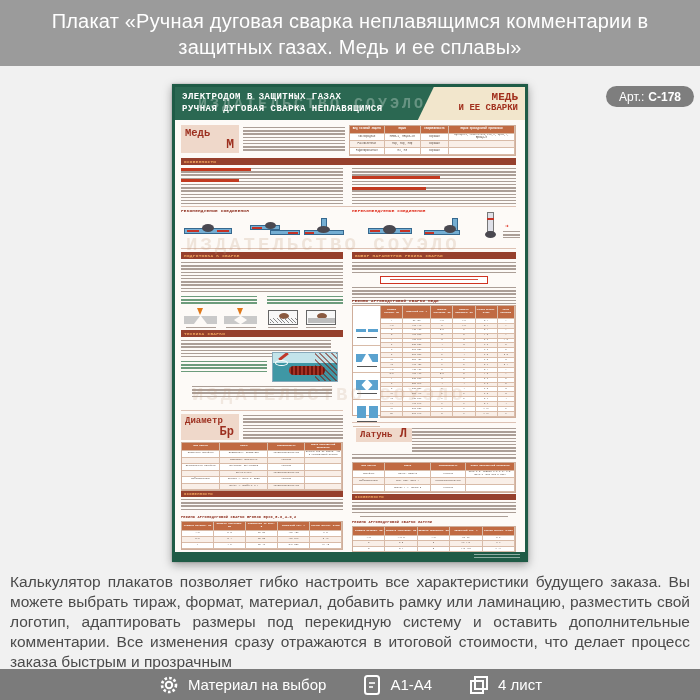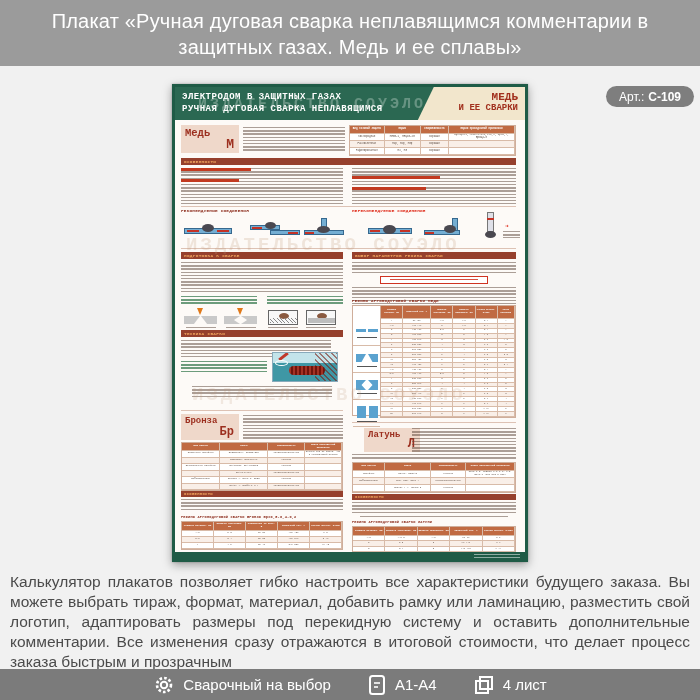--- a/index.html
+++ b/index.html
@@ -99,21 +99,21 @@
 </style>
 </head>
 <body>
 
 <header class="page-header">
   <h1>Плакат «Ручная дуговая сварка неплавящимся комментарии в защитных газах. Медь и ее сплавы»</h1>
 </header>
 
 <div class="art-badge">
   <span>Арт.:</span>
-  <b>С-109</b>
+  <b>С-178</b>
 </div>
 
 <div class="poster">
 
   <div class="wm" style="left:26px;top:12px;font-size:15px;color:rgba(215,228,220,.35)">ИЗДАТЕЛЬСТВО СОУЭЛО</div>
   <div class="wm" style="left:14px;top:150px;font-size:19px;color:rgba(190,150,120,.22)">ИЗДАТЕЛЬСТВО СОУЭЛО</div>
   <div class="wm" style="left:20px;top:300px;font-size:19px;color:rgba(190,150,120,.18)">ИЗДАТЕЛЬСТВО СОУЭЛО</div>
 
   <div class="titleband">
     <div class="ptitle">
@@ -454,21 +454,21 @@
           <div class="td">9–10</div>
           <div class="td">6</div>
         </div>
       </div>
   </div>
 
   <div class="hr" style="left:9px;top:326px;width:162px"></div>
   <div class="hr" style="left:180px;top:338px;width:164px"></div>
 
   <div class="metalbox" style="left:9px;top:330px;width:58px;height:26px">
-    <span class="mn" style="font-size:9px">Бронза</span>
+    <span class="mn" style="font-size:9px">Диаметр</span>
     <span class="ml" style="font-size:12px">Бр</span>
   </div>
   <div class="txt" style="left:71px;top:331px;width:100px;height:24px"></div>
   <div class="ptable bz" style="left:9px;top:358px;width:162px">
       <div class="tr th">
         <div class="td">Вид бронзы</div>
         <div class="td">Марки</div>
         <div class="td">Свариваемость</div>
         <div class="td">Марки присадочной проволоки</div>
       </div>
@@ -536,21 +536,21 @@
       </div>
       <div class="tr">
         <div class="td">4</div>
         <div class="td">4–5</div>
         <div class="td">30–40</div>
         <div class="td">240–280</div>
         <div class="td">10–12</div>
       </div>
     </div>
 
-  <div class="metalbox" style="left:192px;top:344px;width:56px;height:24px">
+  <div class="metalbox" style="left:184px;top:344px;width:56px;height:14px">
     <span class="mn" style="font-size:9px">Латунь</span>
     <span class="ml" style="font-size:12px">Л</span>
   </div>
   <div class="txt" style="left:240px;top:344px;width:104px;height:24px"></div>
   <div class="txt" style="left:180px;top:370px;width:164px;height:6px"></div>
   <div class="ptable bg2" style="left:180px;top:378px;width:164px">
       <div class="tr th">
         <div class="td">Вид латуни</div>
         <div class="td">Марки</div>
         <div class="td">Свариваемость</div>
@@ -618,21 +618,21 @@
 </div>
 
 <p class="description">Калькулятор плакатов позволяет гибко настроить все характеристики будущего заказа. Вы можете выбрать тираж, формат, материал, добавить рамку или ламинацию, разместить свой логотип, адаптировать размеры под перекидную систему и оставить дополнительные комментарии. Все изменения сразу отражаются в итоговой стоимости, что делает процесс заказа быстрым и прозрачным</p>
 
 <footer class="page-footer">
   <div class="f-item">
     <svg width="22" height="22" viewBox="0 0 22 22">
         <circle cx="11" cy="11" r="7" fill="none" stroke="#fff" stroke-width="2.6" stroke-dasharray="2.6 2.1"></circle>
         <circle cx="11" cy="11" r="3.2" fill="none" stroke="#fff" stroke-width="2"></circle>
       </svg>
-    <span>Сварочный на выбор</span>
+    <span>Материал на выбор</span>
   </div>
   <div class="f-item">
     <svg width="20" height="22" viewBox="0 0 20 22">
         <rect x="3" y="2" width="14" height="18" rx="2.5" fill="none" stroke="#fff" stroke-width="2"></rect>
         <line x1="7" y1="9" x2="13" y2="9" stroke="#fff" stroke-width="1.6"></line>
         <line x1="7" y1="13" x2="11" y2="13" stroke="#fff" stroke-width="1.6"></line>
       </svg>
     <span>А1-А4</span>
   </div>
   <div class="f-item">

